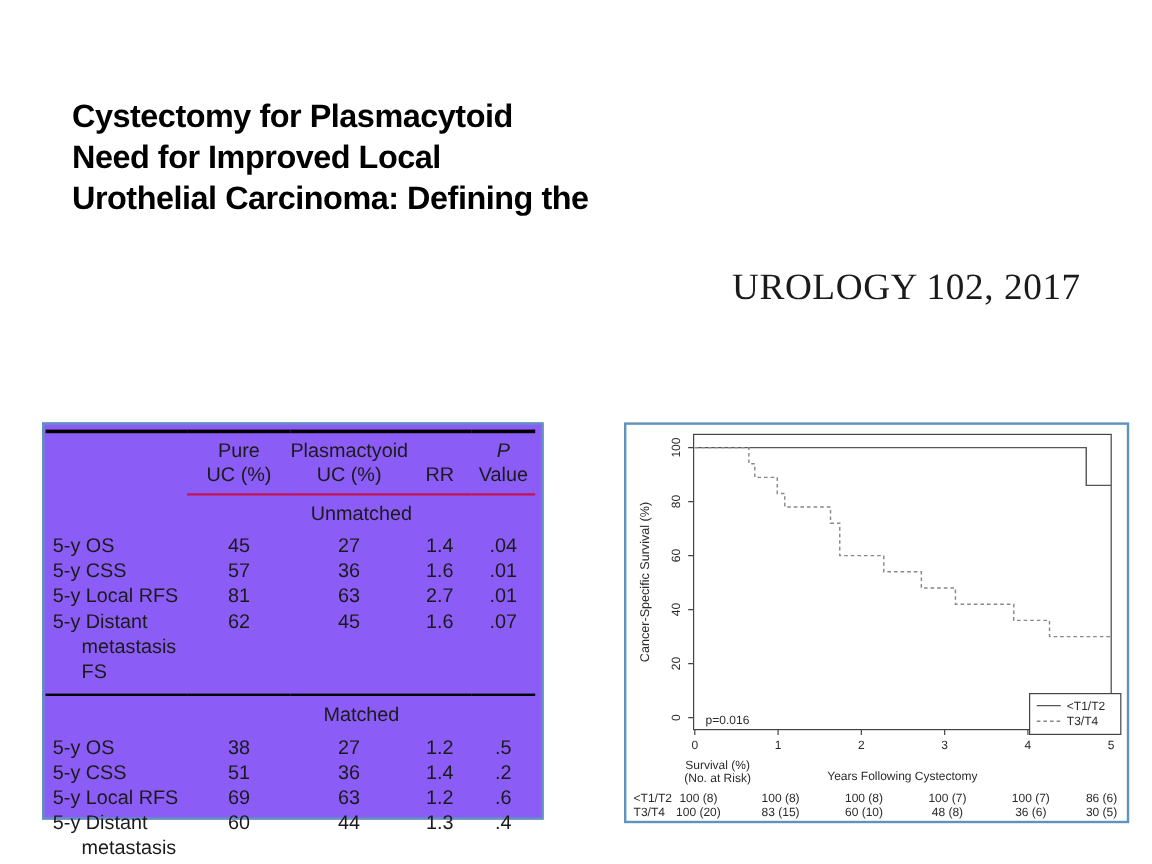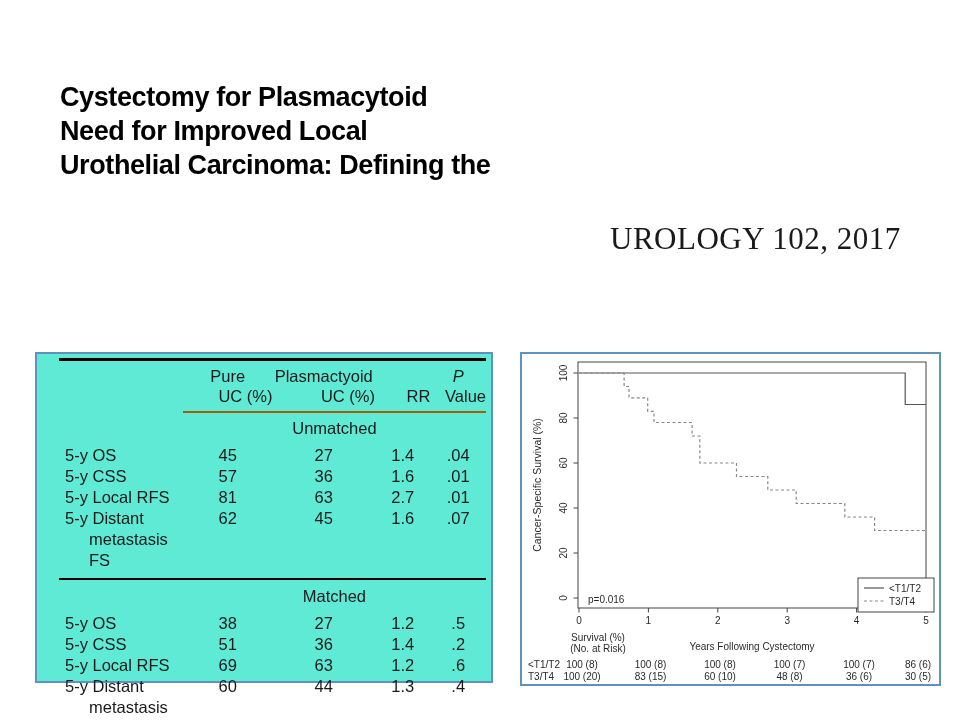--- a/index.html
+++ b/index.html
@@ -19,36 +19,36 @@
     font-family:"Liberation Serif",serif;font-size:31px;letter-spacing:0.5px;color:#1a1a1a;
     white-space:nowrap;
   }
   .authors{
     position:absolute;left:60px;top:261px;width:640px;
     font-size:15.5px;font-weight:bold;line-height:19.5px;color:#000;
   }
 
   
   .table-panel{
-    position:absolute;left:35px;top:352px;width:458px;height:331px;
-    border:2px solid #5f92bf;background:#5eead4;box-sizing:border-box;
-    padding:4px 5px 0 22px;
+    position:absolute;left:35px;top:352px;width:418px;height:331px;
+    border:2px solid #5f92bf;background:#8b5cf6;box-sizing:border-box;
+    padding:4px 5px 0 1px;
   }
   table.otable{
     width:100%;border-collapse:collapse;table-layout:fixed;
     font-size:16.5px;color:#1a1a1a;line-height:21px;
     border-top:3px solid #000;border-bottom:5px double #000;
   }
   .otable col.c1{width:29%}.otable col.c2{width:21%}.otable col.c3{width:24%}
   .otable col.c4{width:13%}.otable col.c5{width:13%}
   .otable th,.otable td{padding:0;font-weight:normal;text-align:center;vertical-align:top;}
   .otable thead th{line-height:20px;}
   .otable thead tr.h1 th{padding-top:5px;}
   .otable thead tr.h2 th{padding-bottom:5px;}
-  .otable thead tr.h2 th.ruled{border-bottom:2px solid #a16207;text-align:right;}
+  .otable thead tr.h2 th.ruled{border-bottom:2px solid #be185d;}
   .otable .pitalic{font-style:italic;}
   .otable td.rowname{text-align:left;padding-left:6px;}
   .otable td.rowname .line2{padding-left:24px;}
   .otable tr.sectionlabel td{padding:5px 0 6px 0;}
   .otable tr.sectionlabel.divided td{border-top:2px solid #000;padding-top:6px;}
   .otable tr.spacer td{height:7px;}
 
   
   .chart-panel{
     position:absolute;left:520px;top:352px;width:421px;height:334px;

